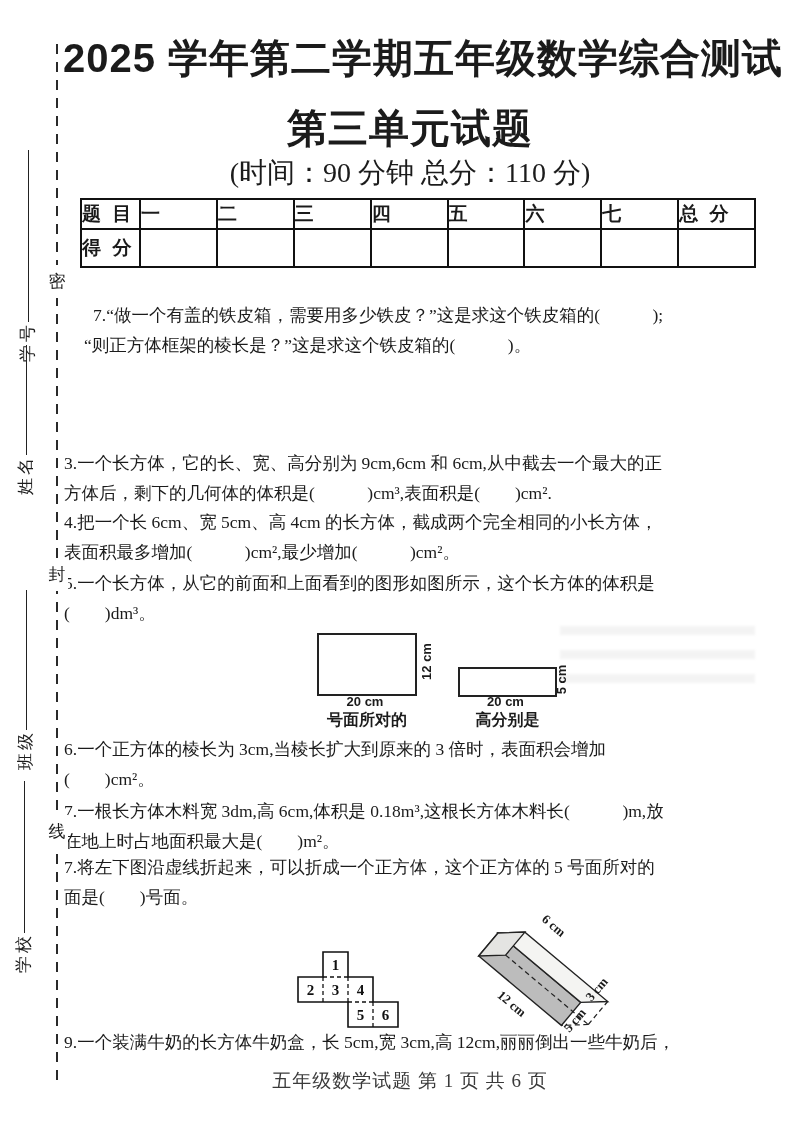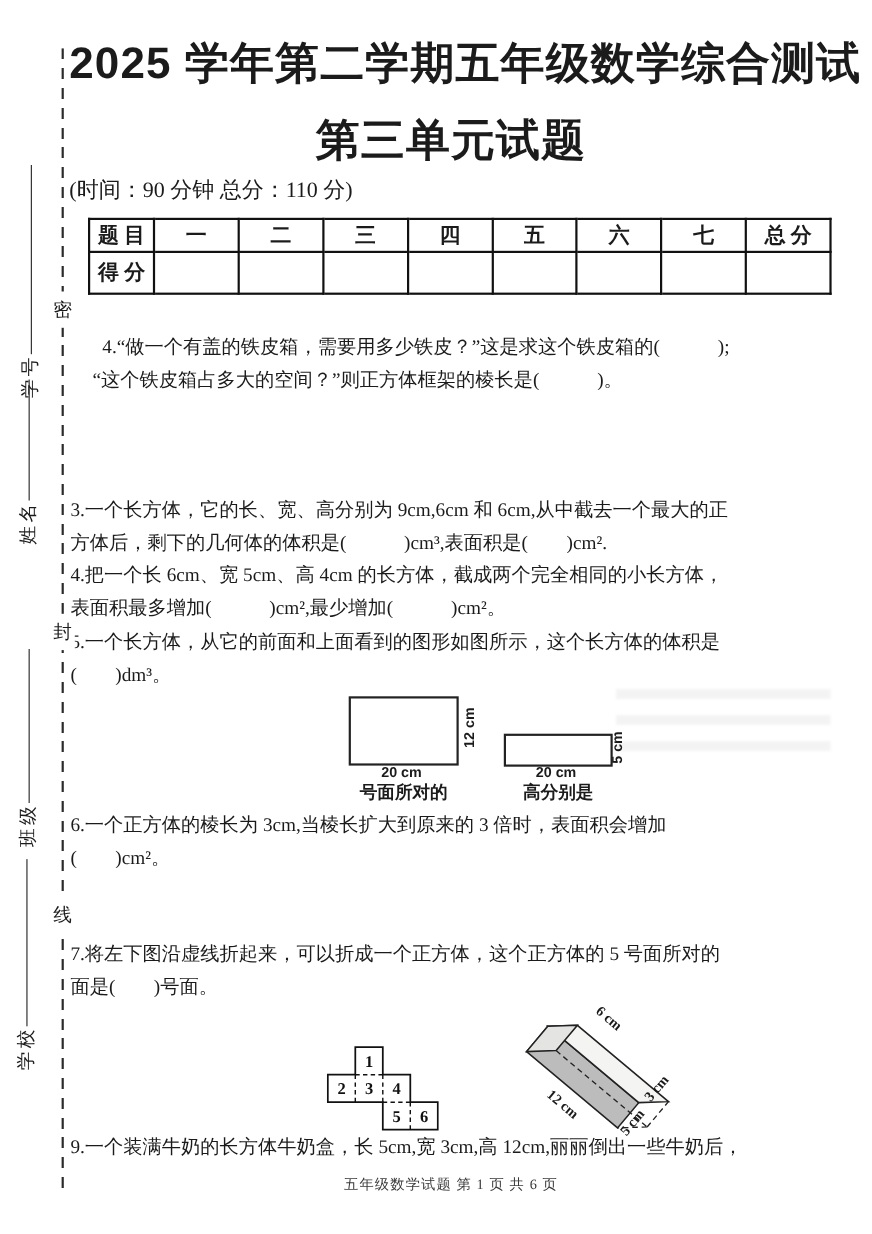--- a/index.html
+++ b/index.html
@@ -25,31 +25,31 @@
   .seal-field .fl-line { flex:1; border-bottom:1.5px solid #222; transform:translateY(-4px); }
   
   .title-line {
     position:absolute; left:63px; width:694px; text-align:center;
     font-family:"Liberation Sans","DejaVu Sans",sans-serif; font-weight:700;
     font-size:40px; line-height:48px; letter-spacing:1px; white-space:nowrap;
   }
   #title1 { top:34px; }
   #title2 { top:104px; }
   .exam-meta {
-    position:absolute; left:63px; top:158px; width:694px; text-align:left;
-    font-size:20px; line-height:30px; white-space:nowrap;
+    position:absolute; left:63px; top:158px; width:694px; text-align:center;
+    font-size:28px; line-height:30px; white-space:nowrap;
   }
   
   .score-table {
     position:absolute; left:80px; top:198px; width:676px;
     border-collapse:collapse; table-layout:fixed;
   }
   .score-table td {
-    border:2px solid #111; text-align:center; padding:0;
-    font-family:Liberation Serif, serif; font-weight:700; font-size:19px;
+    border:2px solid #111; padding:0;
+    font-family:Liberation Mono, monospace; font-weight:700; font-size:19px;
   }
   .score-table tr:first-child td { height:28px; }
   .score-table tr:last-child td  { height:36px; }
   
   .section-heading { position:absolute; left:68px; top:269px; font-size:18px; white-space:nowrap; }
   .section-heading .sh-title {
     font-family:"Liberation Sans","DejaVu Sans",sans-serif; font-weight:700; font-size:19px;
   }
   .question { position:absolute; left:64px; width:700px; font-size:17.5px; }
   #q1 { left:84px; }
@@ -76,21 +76,21 @@
   .net-num  { font:700 15px "Liberation Serif","DejaVu Serif",serif; fill:#111; }
   .prism-lb { font:700 13px "Liberation Serif","DejaVu Serif",serif; fill:#1b1b1b; }
   
   .bleed {
     position:absolute; left:560px; top:626px; width:195px; height:72px;
     background:repeating-linear-gradient(to bottom, rgba(90,90,90,0.14) 0 9px, transparent 9px 24px);
     filter:blur(1.5px); opacity:.5;
   }
   .page-footer {
     position:absolute; left:63px; top:1068px; width:694px; text-align:center;
-    font-size:13px; color:#3a3a3a; letter-spacing:1px;
+    font-size:19px; color:#3a3a3a; letter-spacing:1px;
   }
 </style>
 </head>
 <body>
 
 <div class="page">
 
   <div class="seal-line"></div>
   <div class="seal-char" style="top:265px">密</div>
   <div class="seal-char" style="top:558px">封</div>
@@ -139,38 +139,42 @@
       <td></td>
       <td></td>
       <td></td>
       <td></td>
     </tr>
   </tbody>
     </table>
 
 
   <div class="question" id="q1" style="top:300px">
-    <div class="qline">4.“做一个有盖的铁皮箱，需要用多少铁皮？”这是求这个铁皮箱的(　　　);</div>
-    <div class="qline">“这个铁皮箱占多大的空间？”则正方体框架的棱长是(　　　)。</div>
+    <div class="qline">7.“做一个有盖的铁皮箱，需要用多少铁皮？”这是求这个铁皮箱的(　　　);</div>
+    <div class="qline">“则正方体框架的棱长是？”这是求这个铁皮箱的(　　　)。</div>
   </div>
   <div class="question" style="top:448px">
     <div class="qline">3.一个长方体，它的长、宽、高分别为 9cm,6cm 和 6cm,从中截去一个最大的正</div>
     <div class="qline">方体后，剩下的几何体的体积是(　　　)cm³,表面积是(　　)cm².</div>
   </div>
   <div class="question" style="top:507px">
     <div class="qline">4.把一个长 6cm、宽 5cm、高 4cm 的长方体，截成两个完全相同的小长方体，</div>
     <div class="qline">表面积最多增加(　　　)cm²,最少增加(　　　)cm²。</div>
   </div>
   <div class="question" style="top:568px">
     <div class="qline">5.一个长方体，从它的前面和上面看到的图形如图所示，这个长方体的体积是</div>
     <div class="qline">(　　)dm³。</div>
   </div>
   <div class="question" style="top:734px">
     <div class="qline">6.一个正方体的棱长为 3cm,当棱长扩大到原来的 3 倍时，表面积会增加</div>
     <div class="qline">(　　)cm²。</div>
+  </div>
+  <div class="question" style="top:796px">
+    <div class="qline">7.一根长方体木料宽 3dm,高 6cm,体积是 0.18m³,这根长方体木料长(　　　)m,放</div>
+    <div class="qline">在地上时占地面积最大是(　　)m²。</div>
   </div>
   <div class="question" style="top:852px">
     <div class="qline">7.将左下图沿虚线折起来，可以折成一个正方体，这个正方体的 5 号面所对的</div>
     <div class="qline">面是(　　)号面。</div>
   </div>
   <div class="question" style="top:1027px">
     <div class="qline">9.一个装满牛奶的长方体牛奶盒，长 5cm,宽 3cm,高 12cm,丽丽倒出一些牛奶后，</div>
   </div>
 
   <div class="bleed"></div>

